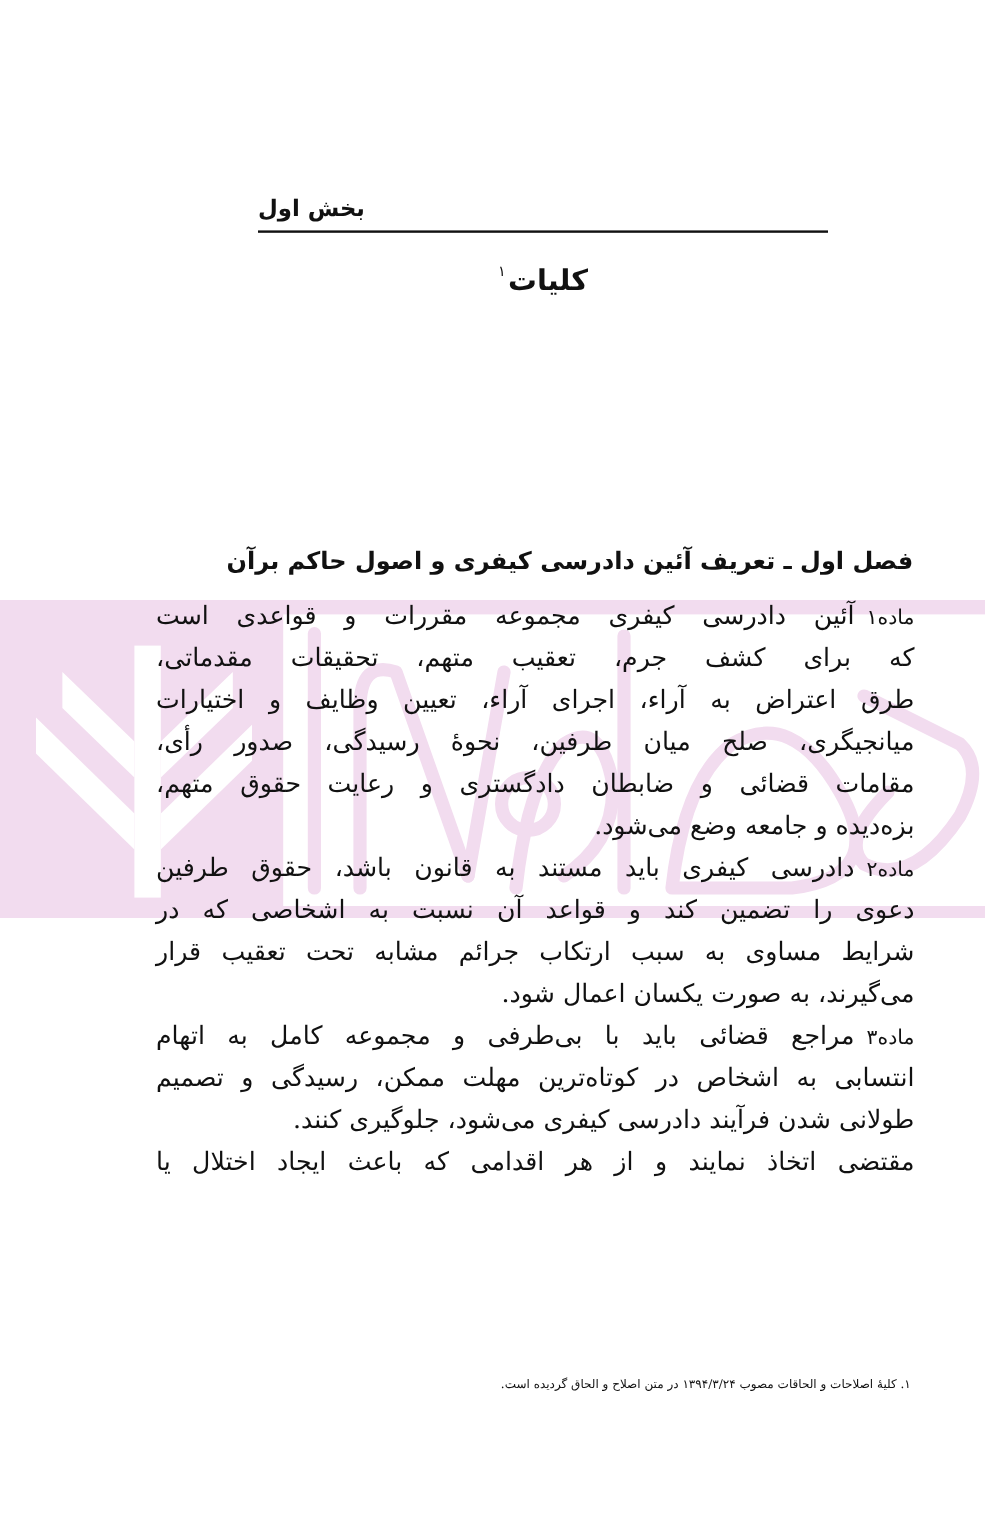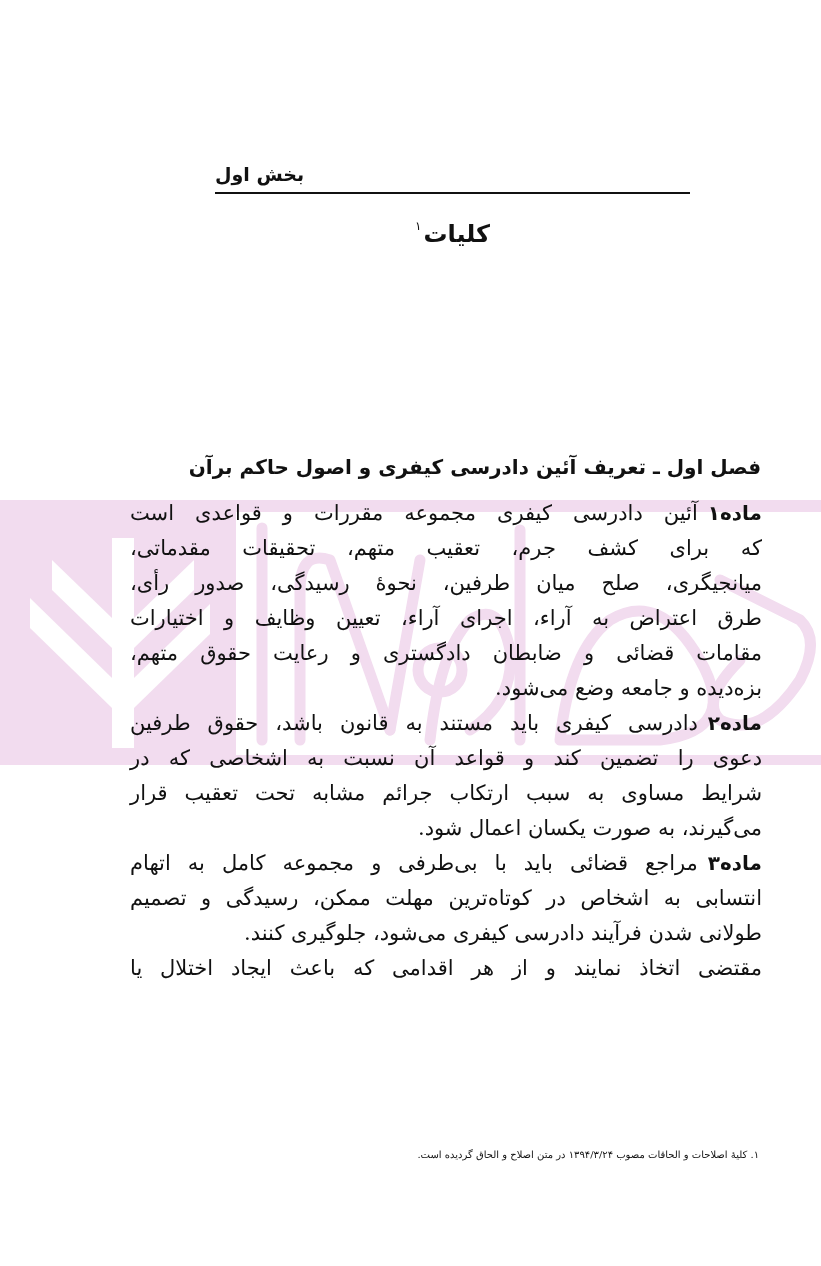--- a/index.html
+++ b/index.html
@@ -111,22 +111,22 @@
       line-height: 35px;
       white-space: nowrap;
       text-align: justify;
       text-align-last: justify;
     }
     .line.last {
       text-align-last: right;
     }
     .article-label {
       font-family: "DejaVu Sans", sans-serif;
-      font-weight: bold;
-      font-size: 20px;
+      font-weight: normal;
+      font-size: 17px;
       margin-left: 10px;
     }
     
     .footnote {
       position: absolute;
       right: 62px;
       top: 1144px;
       direction: rtl;
       text-align: right;
       font-family: "DejaVu Serif", "Liberation Serif", serif;
@@ -169,22 +169,22 @@
 <div class="section-title">
   <span>کلیات</span><sup>۱</sup>
 </div>
 
 <div class="chapter-title">فصل اول ـ تعریف آئین دادرسی کیفری و اصول حاکم برآن</div>
 
 <div class="body-text">
 
   <div class="line"><span class="article-label">ماده۱</span><span>آئین دادرسی کیفری مجموعه مقررات و قواعدی است</span></div>
   <div class="line">که برای کشف جرم، تعقیب متهم، تحقیقات مقدماتی،</div>
+  <div class="line">طرق اعتراض به آراء، اجرای آراء، تعیین وظایف و اختیارات</div>
   <div class="line">میانجیگری، صلح میان طرفین، نحوهٔ رسیدگی، صدور رأی،</div>
-  <div class="line">طرق اعتراض به آراء، اجرای آراء، تعیین وظایف و اختیارات</div>
   <div class="line">مقامات قضائی و ضابطان دادگستری و رعایت حقوق متهم،</div>
   <div class="line last">بزه‌دیده و جامعه وضع می‌شود.</div>
 
   <div class="line"><span class="article-label">ماده۲</span><span>دادرسی کیفری باید مستند به قانون باشد، حقوق طرفین</span></div>
   <div class="line">دعوی را تضمین کند و قواعد آن نسبت به اشخاصی که در</div>
   <div class="line">شرایط مساوی به سبب ارتکاب جرائم مشابه تحت تعقیب قرار</div>
   <div class="line last">می‌گیرند، به صورت یکسان اعمال شود.</div>
 
   <div class="line"><span class="article-label">ماده۳</span><span>مراجع قضائی باید با بی‌طرفی و مجموعه کامل به اتهام</span></div>
   <div class="line">انتسابی به اشخاص در کوتاه‌ترین مهلت ممکن، رسیدگی و تصمیم</div>

